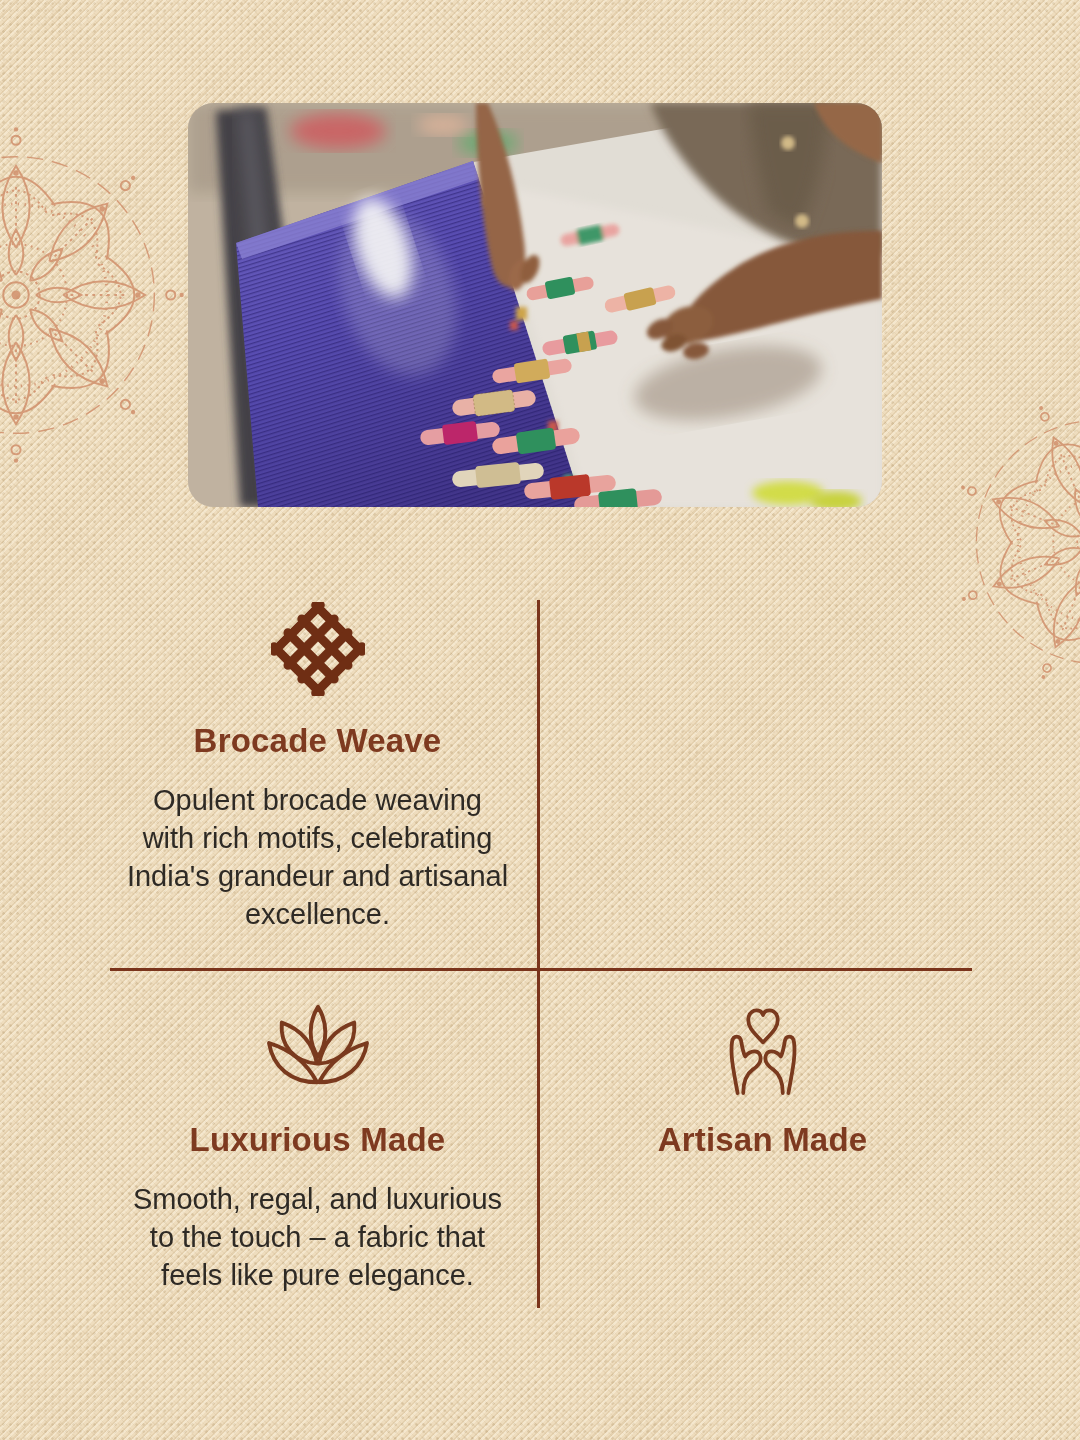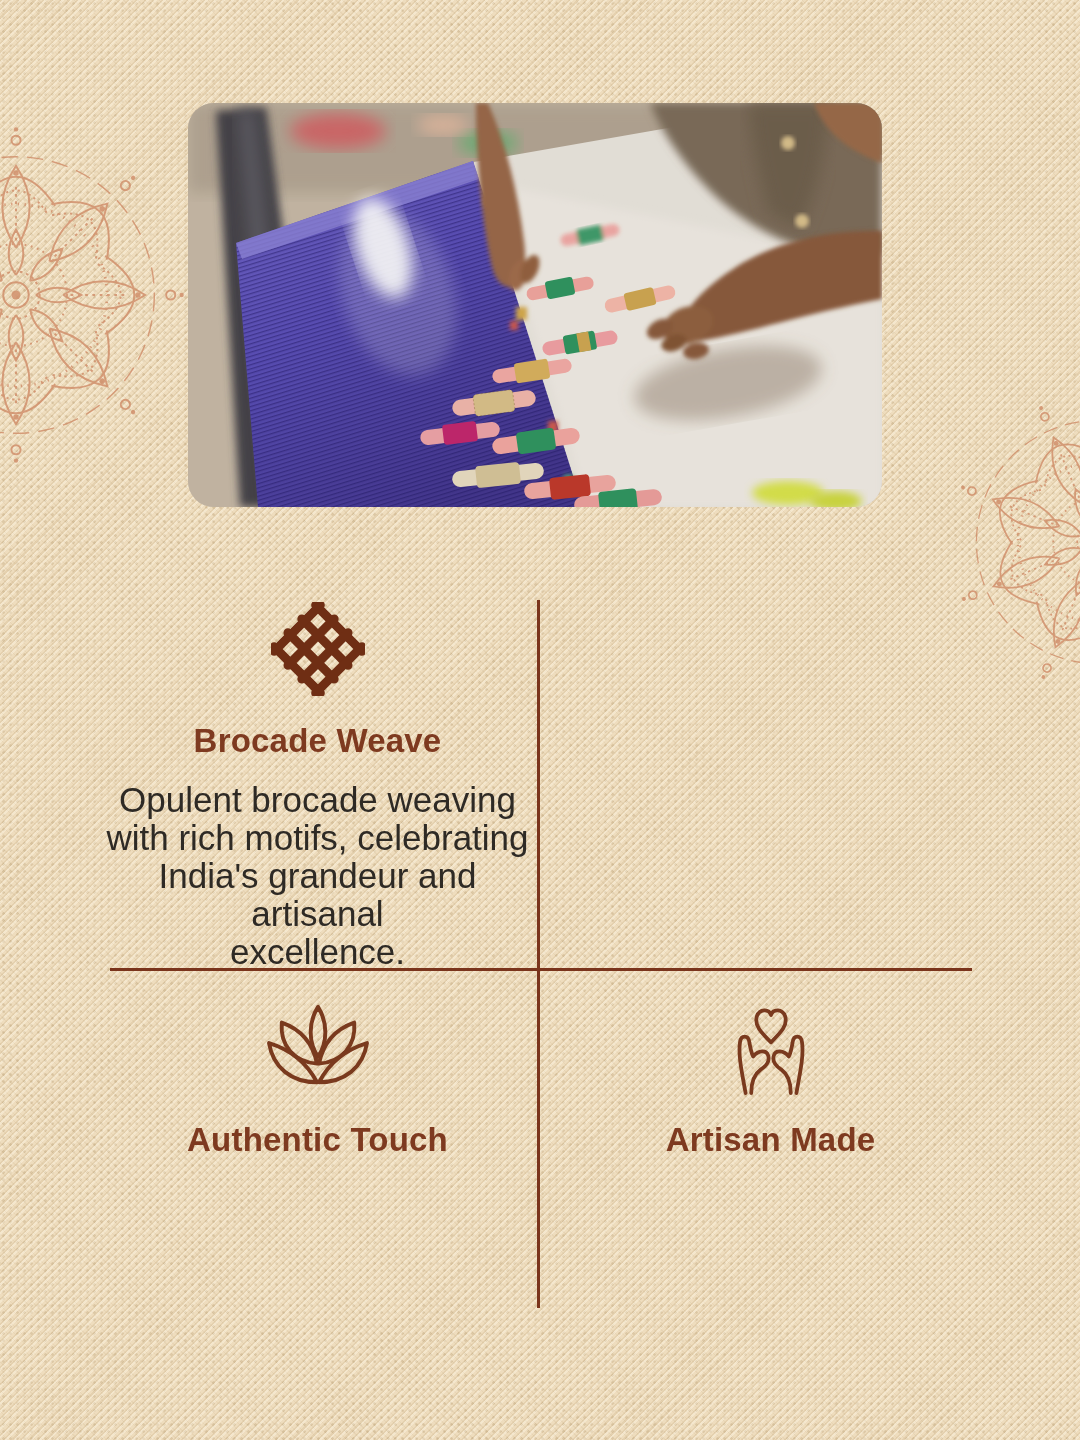--- a/index.html
+++ b/index.html
@@ -25,29 +25,29 @@
     border-radius:26px;overflow:hidden;background:#cfc2b2;
   }
   #hero svg{display:block;width:694px;height:404px;}
   .divider{position:absolute;background:#7a341c;}
   #divider-v{left:537px;top:600px;width:3px;height:708px;}
   #divider-h{left:110px;top:968px;width:862px;height:3px;}
   .feature{position:absolute;width:445px;text-align:center;}
   #feature-0{left:95px;top:601px;}
   #feature-1{left:540px;top:601px;}
   #feature-2{left:95px;top:1000px;}
-  #feature-3{left:540px;top:1000px;margin-left:8px;}
+  #feature-3{left:540px;top:1000px;}
   .icon-wrap{height:96px;display:flex;align-items:center;justify-content:center;}
   .feature h2{
     margin:24px 0 0 0;font-size:33px;line-height:40px;font-weight:bold;
     color:#7e3a20;letter-spacing:0.2px;
   }
   .feature p{
     margin:20px auto 0 auto;max-width:430px;
-    font-size:35px;line-height:38px;color:#2e2a25;
+    font-size:29px;line-height:38px;color:#2e2a25;
     white-space:pre-line;
   }
 </style>
 </head>
 <body>
 
 <svg width="0" height="0" style="position:absolute" aria-hidden="true">
   <defs>
     <g id="mandala-symbol" fill="none" stroke="#d1906c" stroke-width="2.2">
       <circle cx="200" cy="200" r="14"></circle>
@@ -261,21 +261,24 @@
   <div class="feature" id="feature-2">
     <div class="icon-wrap">
       <svg width="112" height="94" viewBox="0 0 110 96" fill="none" stroke="#7a3a1e" stroke-width="4" stroke-linejoin="round" stroke-linecap="round">
         <path d="M55,6 C45,22 45,42 55,57 C65,42 65,22 55,6 Z"></path>
         <path d="M18,22 C16,46 31,62 54,64 C50,44 38,29 18,22 Z"></path>
         <path d="M92,22 C94,46 79,62 56,64 C60,44 72,29 92,22 Z"></path>
         <path d="M5,43 C9,68 28,83 54,83 C44,64 28,50 5,43 Z"></path>
         <path d="M105,43 C101,68 82,83 56,83 C66,64 82,50 105,43 Z"></path>
       </svg>
     </div>
-    <h2>Authentic Touch</h2>
+    <h2>Luxurious Made</h2>
+    <p>Smooth, regal, and luxurious
+to the touch – a fabric that
+feels like pure elegance.</p>
   </div>
 
   <div class="feature" id="feature-3">
     <div class="icon-wrap">
       <svg width="104" height="94" viewBox="0 0 110 100" fill="none" stroke="#7a3a1e" stroke-width="4" stroke-linejoin="round" stroke-linecap="round">
         <path d="M55,44 C44,33 37,26 40,16 C43,8 53,8 55,15 C57,8 67,8 70,16 C73,26 66,33 55,44 Z"></path>
         <path d="M28,98 C24,76 20,58 22,44 C23,36 31,36 32,44 C33,50 34,55 36,59 C42,52 50,52 52,58 C54,64 50,69 44,73 C37,78 34,86 34,98"></path>
         <path d="M82,98 C86,76 90,58 88,44 C87,36 79,36 78,44 C77,50 76,55 74,59 C68,52 60,52 58,58 C56,64 60,69 66,73 C73,78 76,86 76,98"></path>
       </svg>
     </div>

